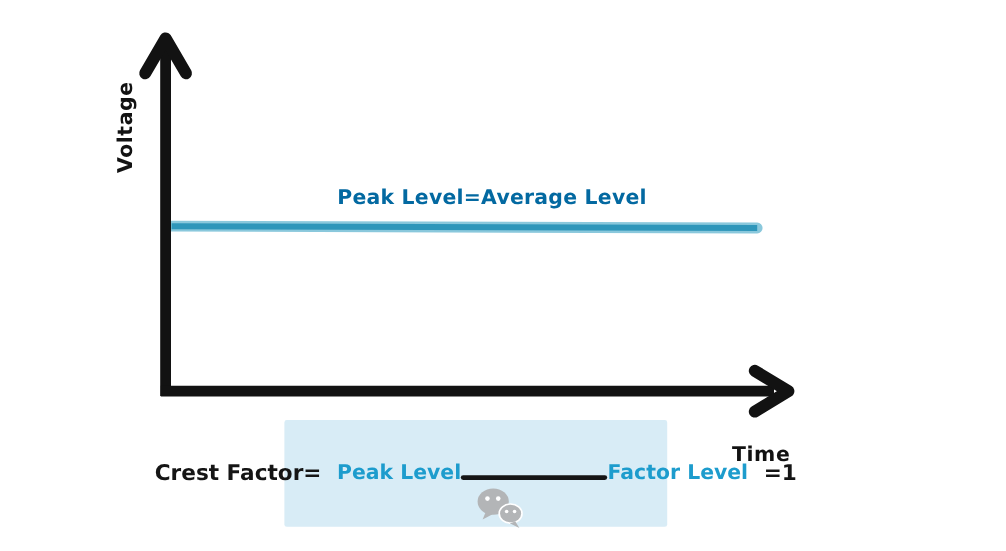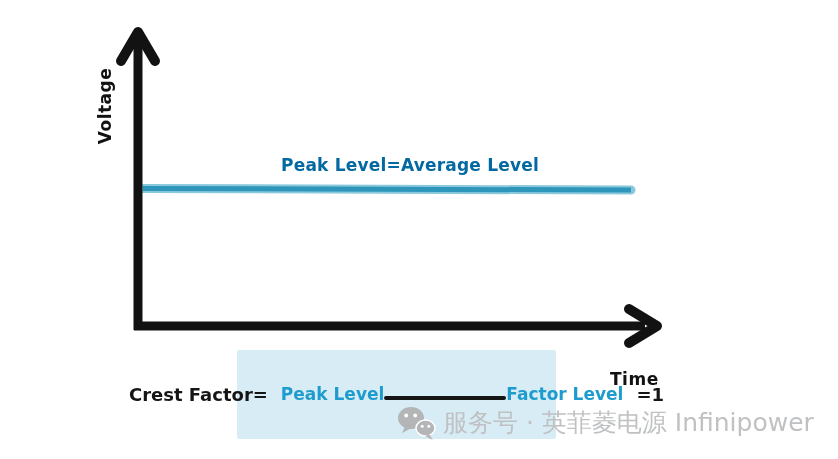--- a/index.html
+++ b/index.html
@@ -151,16 +151,15 @@
       </g>
       <circle cx="10.2" cy="10.5" r="1.9" fill="#ffffff"></circle>
       <circle cx="19.2" cy="10.5" r="1.9" fill="#ffffff"></circle>
       <g fill="#b3b5b7" stroke="#ffffff" stroke-width="1.4">
         <ellipse cx="29.5" cy="23" rx="9.5" ry="8"></ellipse>
         <path d="M33.5 29.5 L36.8 35 L28.8 31" stroke="none"></path>
       </g>
       <circle cx="26.2" cy="21.2" r="1.5" fill="#ffffff"></circle>
       <circle cx="32.8" cy="21.2" r="1.5" fill="#ffffff"></circle>
     </svg>
-    <span>服务号 · 英菲菱电源 Infinipower</span>
   </div>
 
 </div>
 
 </body></html>

